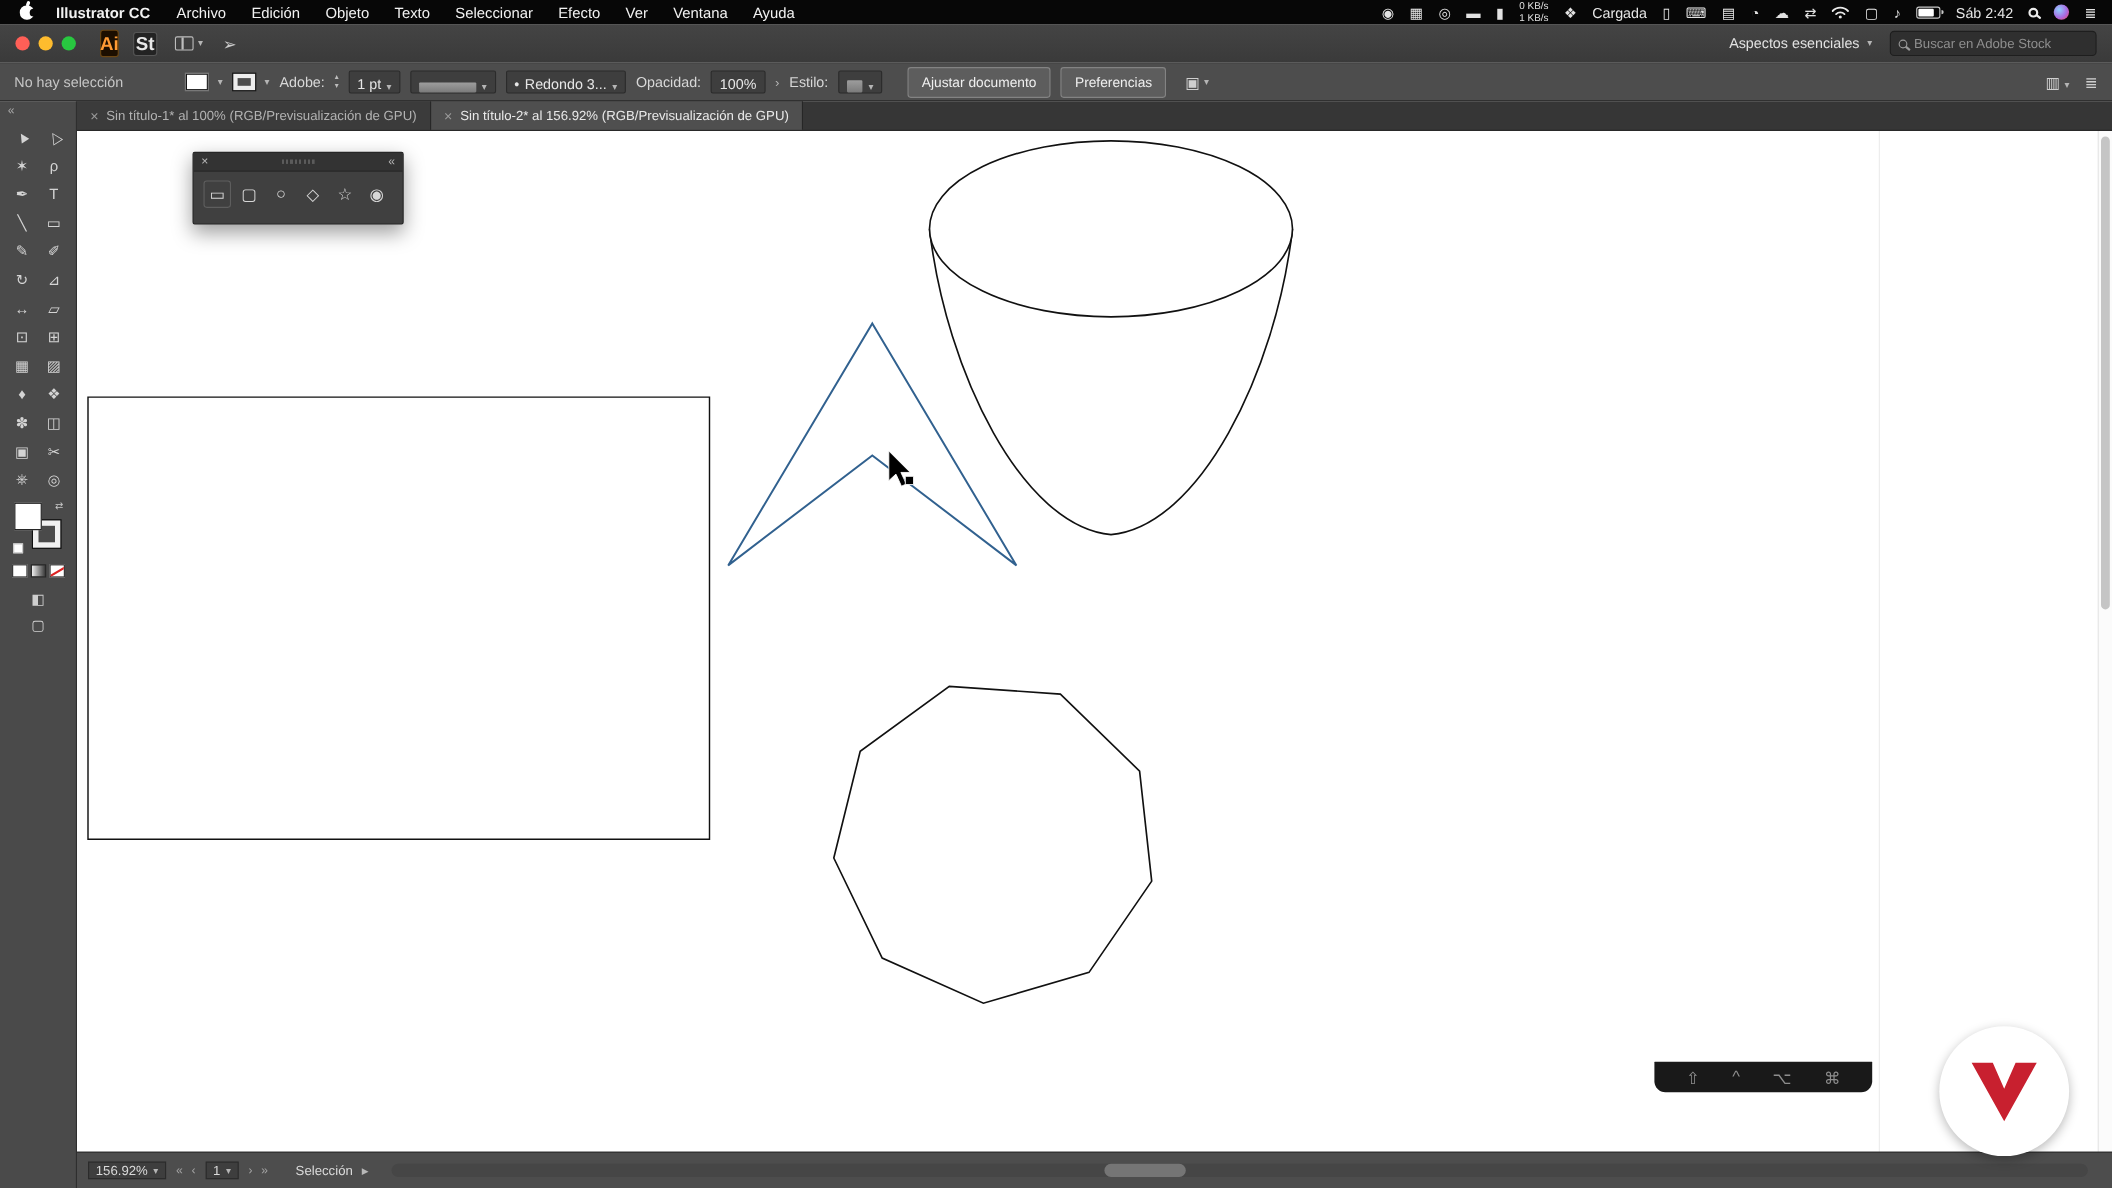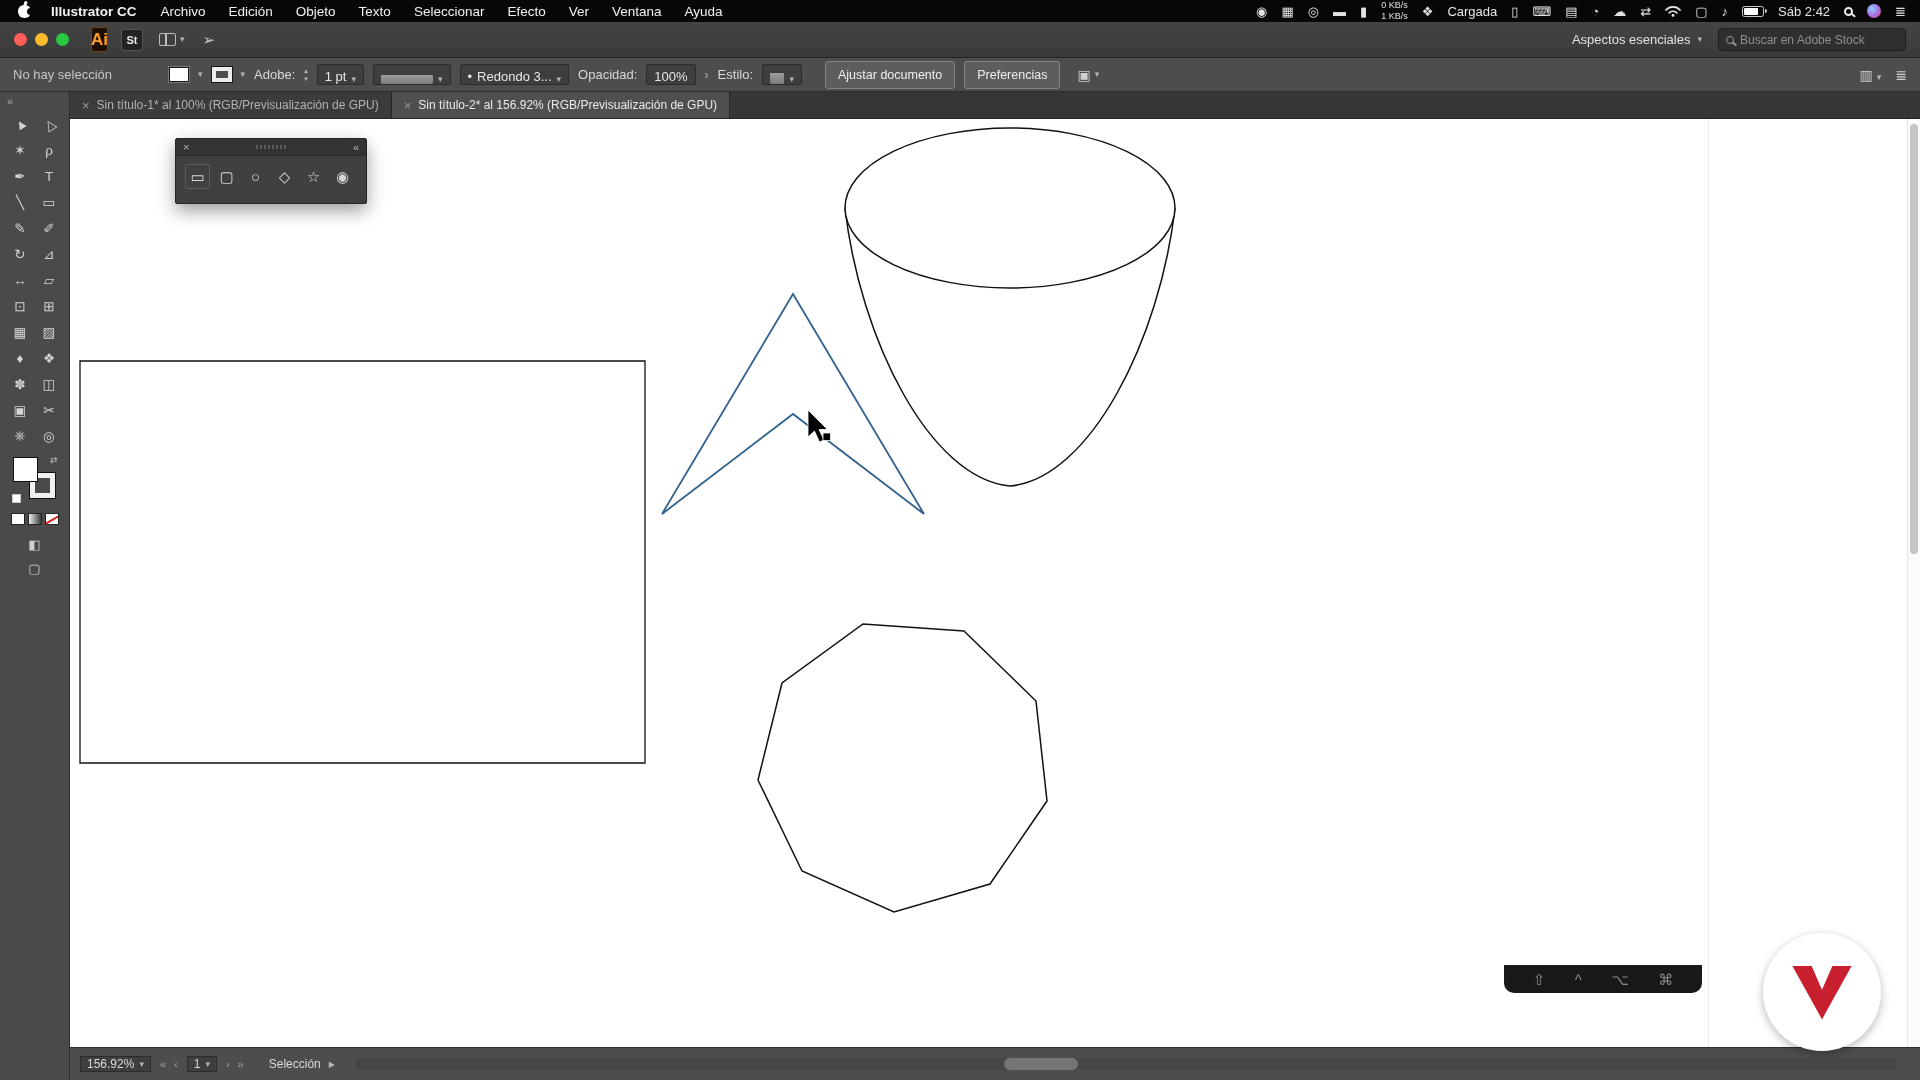--- a/index.html
+++ b/index.html
@@ -30,21 +30,21 @@
 
   
   .titlebar { position:absolute; top:22px; left:0; width:100%; height:36px;
     background:linear-gradient(#444444,#3a3a3a); border-bottom:1px solid #242424;
     display:flex; align-items:center; padding:0 14px; z-index:90; }
   .traffic { display:flex; gap:8px; margin-right:22px; }
   .light { width:13px; height:13px; border-radius:50%; }
   .light.red { background:#ff5f57; } .light.yellow { background:#febc2e; } .light.green { background:#28c840; }
   .ai-badge { width:17px; height:25px; background:#1c0e00; color:#ff9a33; border:1px solid #6b4613;
     font-weight:bold; font-size:17px; display:flex; align-items:center; justify-content:center; border-radius:3px; margin-right:13px; }
-  .st-badge { width:22px; height:22px; background:#232323; color:#e8e8e8; font-size:11px; font-weight:bold;
+  .st-badge { width:22px; height:22px; background:#232323; color:#e8e8e8; font-size:17px; font-weight:bold;
     display:flex; align-items:center; justify-content:center; border:1px solid #565656; border-radius:3px; margin-right:16px; }
   .ws-switcher { display:flex; align-items:center; gap:4px; margin-right:18px; color:#c9c9c9; }
   .ws-box { width:17px; height:13px; border:1.5px solid #bdbdbd; border-radius:2px; position:relative; }
   .ws-box::after { content:""; position:absolute; top:0; bottom:0; left:5px; width:1.5px; background:#bdbdbd; }
   .share-glyph { color:#cdcdcd; font-size:15px; }
   .tb-right { margin-left:auto; display:flex; align-items:center; gap:16px; }
   .workspace { color:#e2e2e2; font-size:13px; display:flex; align-items:center; gap:7px; }
   .search-box { width:188px; height:23px; background:#2f2f2f; border:1px solid #1e1e1e; border-radius:4px;
     display:flex; align-items:center; padding:0 7px; gap:6px; }
   .search-glyph { width:8px; height:8px; border:1.5px solid #9a9a9a; border-radius:50%; position:relative; flex:none; }

